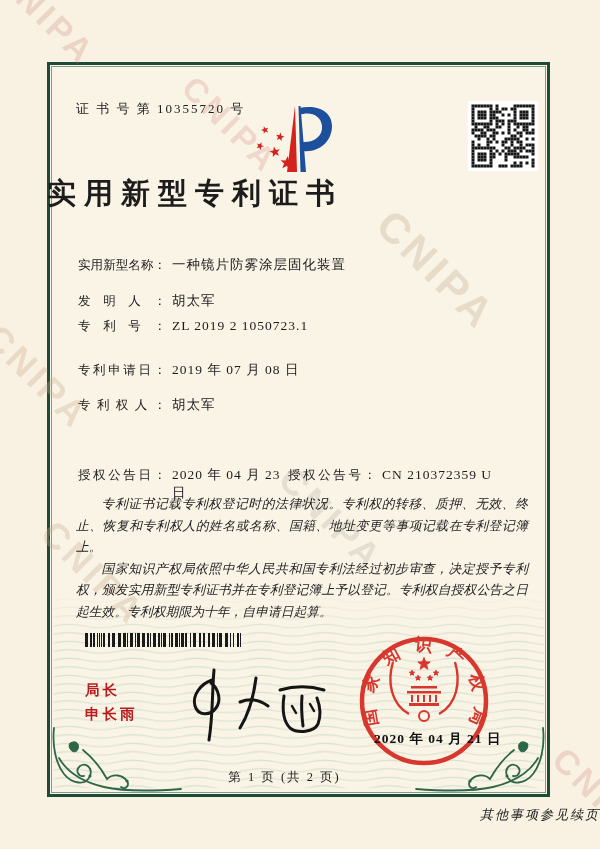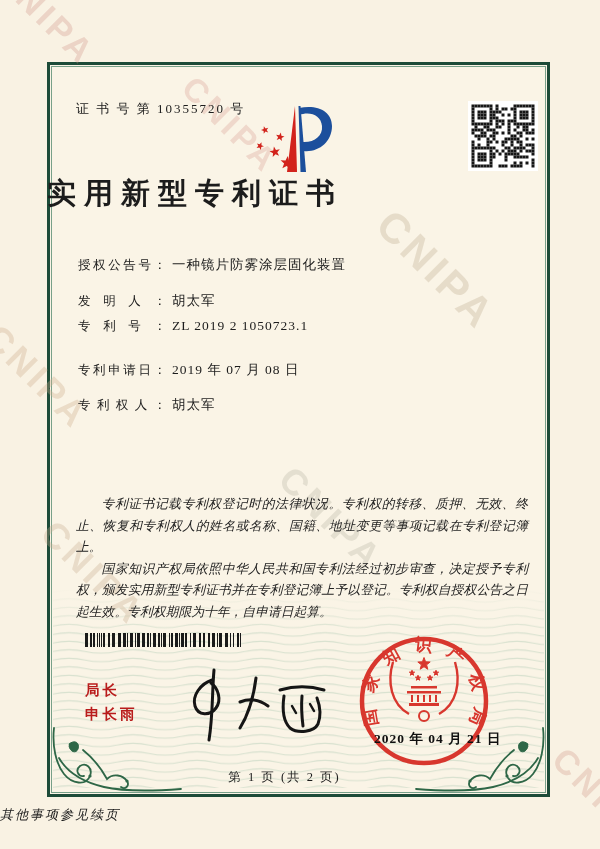--- a/index.html
+++ b/index.html
@@ -65,21 +65,21 @@
     font-family:"Liberation Sans","DejaVu Sans",sans-serif; font-weight:bold;
     font-size:14.5px; letter-spacing:3px; color:#b91c1c;}
   .signer-title{top:681px;}
   .signer-name{top:705px;}
   .signature{position:absolute; left:178px; top:666px; z-index:2;}
   .seal{position:absolute; left:357px; top:634px; z-index:4; opacity:.92;}
   .seal-date{position:absolute; left:374px; top:730px; z-index:5;
     font-size:13.5px; font-weight:bold; letter-spacing:1px; color:#101010;}
   .page-num{position:absolute; left:47px; top:769px; width:475px; text-align:center;
     font-size:12.5px; letter-spacing:2px; z-index:2;}
-  .note{position:absolute; left:0; top:806px; width:600px; text-align:left;
+  .note{position:absolute; left:0; top:806px; width:600px; text-align:right;
     font-size:13px; font-style:italic; letter-spacing:2px; z-index:2;}
 </style>
 </head>
 <body>
 
 <div class="page">
 
   <div class="wm wm1">CNIPA</div>
   <div class="wm wm2">CNIPA</div>
   <div class="wm wm3">CNIPA</div>
@@ -377,38 +377,44 @@
         <rect x="42" y="60" width="3" height="3" fill="#161616"></rect>
         <rect x="45" y="60" width="3" height="3" fill="#161616"></rect>
         <rect x="48" y="60" width="3" height="3" fill="#161616"></rect>
         <rect x="60" y="60" width="3" height="3" fill="#161616"></rect>
       </g>
   </svg>
 
   <div class="title">实用新型专利证书</div>
 
   <div class="row" style="top:256px">
-    <span class="lbl">授权公告号：</span>
+    <span class="lbl">实用新型名称：</span>
     <span class="val">一种镜片防雾涂层固化装置</span>
   </div>
   <div class="row" style="top:292px">
     <span class="lbl">发明人：</span>
     <span class="val">胡太军</span>
   </div>
   <div class="row" style="top:318px">
     <span class="lbl">专利号：</span>
     <span class="val">ZL 2019 2 1050723.1</span>
   </div>
   <div class="row" style="top:361px">
     <span class="lbl">专利申请日：</span>
     <span class="val">2019 年 07 月 08 日</span>
   </div>
   <div class="row" style="top:396px">
     <span class="lbl">专利权人：</span>
     <span class="val">胡太军</span>
+  </div>
+  <div class="row" style="top:466px">
+    <span class="lbl">授权公告日：</span>
+    <span class="val val1">2020 年 04 月 23 日</span>
+    <span class="lbl">授权公告号：</span>
+    <span class="val">CN 210372359 U</span>
   </div>
 
   <div class="body-text">
     <p>专利证书记载专利权登记时的法律状况。专利权的转移、质押、无效、终止、恢复和专利权人的姓名或名称、国籍、地址变更等事项记载在专利登记簿上。</p>
     <p>国家知识产权局依照中华人民共和国专利法经过初步审查，决定授予专利权，颁发实用新型专利证书并在专利登记簿上予以登记。专利权自授权公告之日起生效。专利权期限为十年，自申请日起算。</p>
   </div>
 
   <svg class="barcode" width="156" height="14" viewBox="0 0 156 14">
     <g id="barcode-bars">
         <rect x="0" y="0" width="3" height="14" fill="#1a1a1a"></rect>

